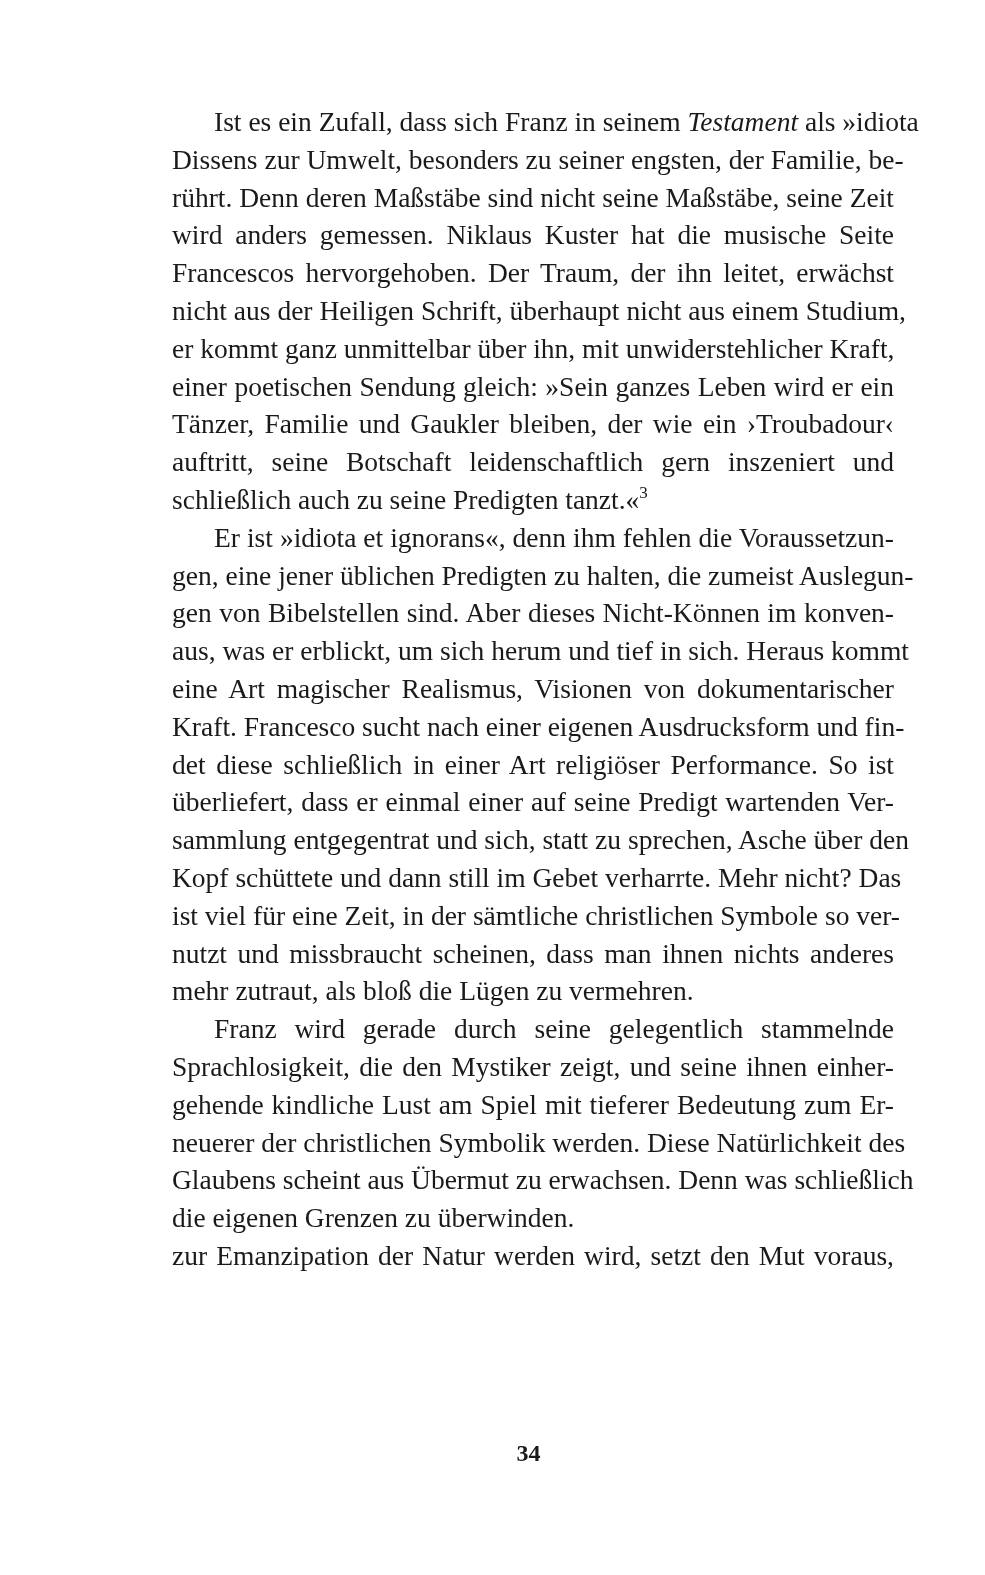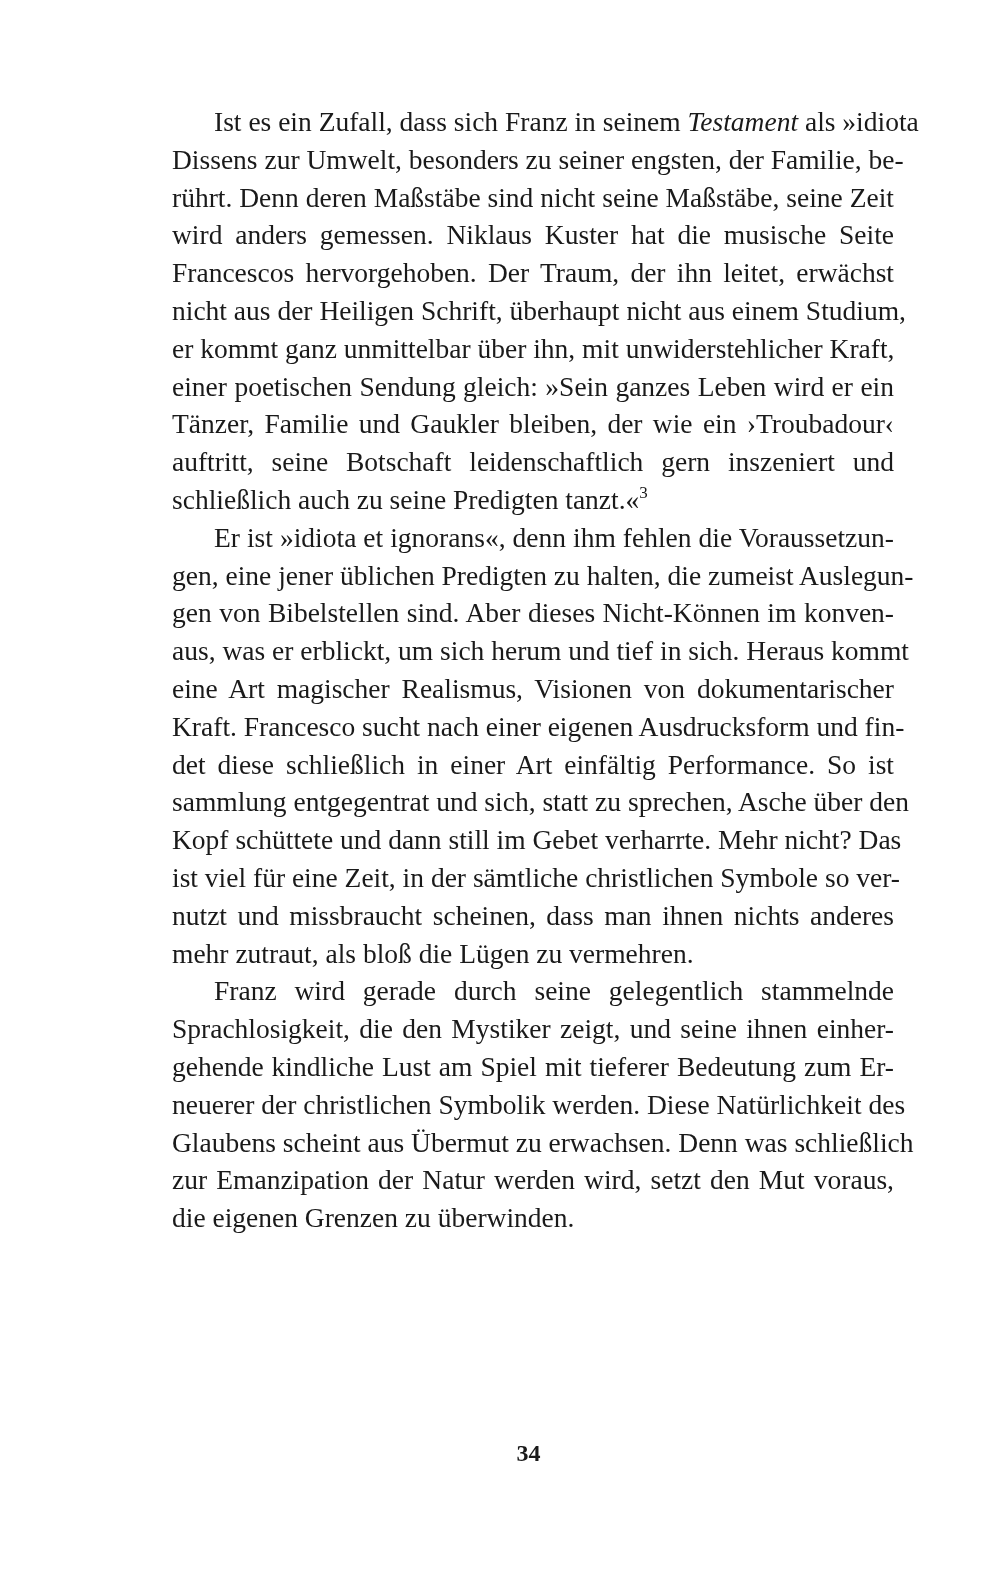--- a/index.html
+++ b/index.html
@@ -41,33 +41,34 @@
       <span class="line last"><span>schließlich auch zu seine Predigten tanzt.«</span><sup>3</sup></span>
     </div>
 
     <div>
       <span class="line indent">Er ist »idiota et ignorans«, denn ihm fehlen die Voraussetzun-</span>
       <span class="line">gen, eine jener üblichen Predigten zu halten, die zumeist Auslegun-</span>
       <span class="line">gen von Bibelstellen sind. Aber dieses Nicht-Können im konven-</span>
       <span class="line">aus, was er erblickt, um sich herum und tief in sich. Heraus kommt</span>
       <span class="line">eine Art magischer Realismus, Visionen von dokumentarischer</span>
       <span class="line">Kraft. Francesco sucht nach einer eigenen Ausdrucksform und fin-</span>
-      <span class="line">det diese schließlich in einer Art einfältig Performance. So ist</span>
+      <span class="line">det diese schließlich in einer Art religiöser Performance. So ist</span>
+      <span class="line">überliefert, dass er einmal einer auf seine Predigt wartenden Ver-</span>
       <span class="line">sammlung entgegentrat und sich, statt zu sprechen, Asche über den</span>
       <span class="line">Kopf schüttete und dann still im Gebet verharrte. Mehr nicht? Das</span>
       <span class="line">ist viel für eine Zeit, in der sämtliche christlichen Symbole so ver-</span>
       <span class="line">nutzt und missbraucht scheinen, dass man ihnen nichts anderes</span>
       <span class="line last">mehr zutraut, als bloß die Lügen zu vermehren.</span>
     </div>
 
     <div>
       <span class="line indent">Franz wird gerade durch seine gelegentlich stammelnde</span>
       <span class="line">Sprachlosigkeit, die den Mystiker zeigt, und seine ihnen einher-</span>
       <span class="line">gehende kindliche Lust am Spiel mit tieferer Bedeutung zum Er-</span>
       <span class="line">neuerer der christlichen Symbolik werden. Diese Natürlichkeit des</span>
       <span class="line">Glaubens scheint aus Übermut zu erwachsen. Denn was schließlich</span>
+      <span class="line last">die eigenen Grenzen zu überwinden.</span>
       <span class="line">zur Emanzipation der Natur werden wird, setzt den Mut voraus,</span>
-      <span class="line last">die eigenen Grenzen zu überwinden.</span>
     </div>
   </div>
 
   <div class="page-number">34</div>
 </div>
 
 </body></html>

